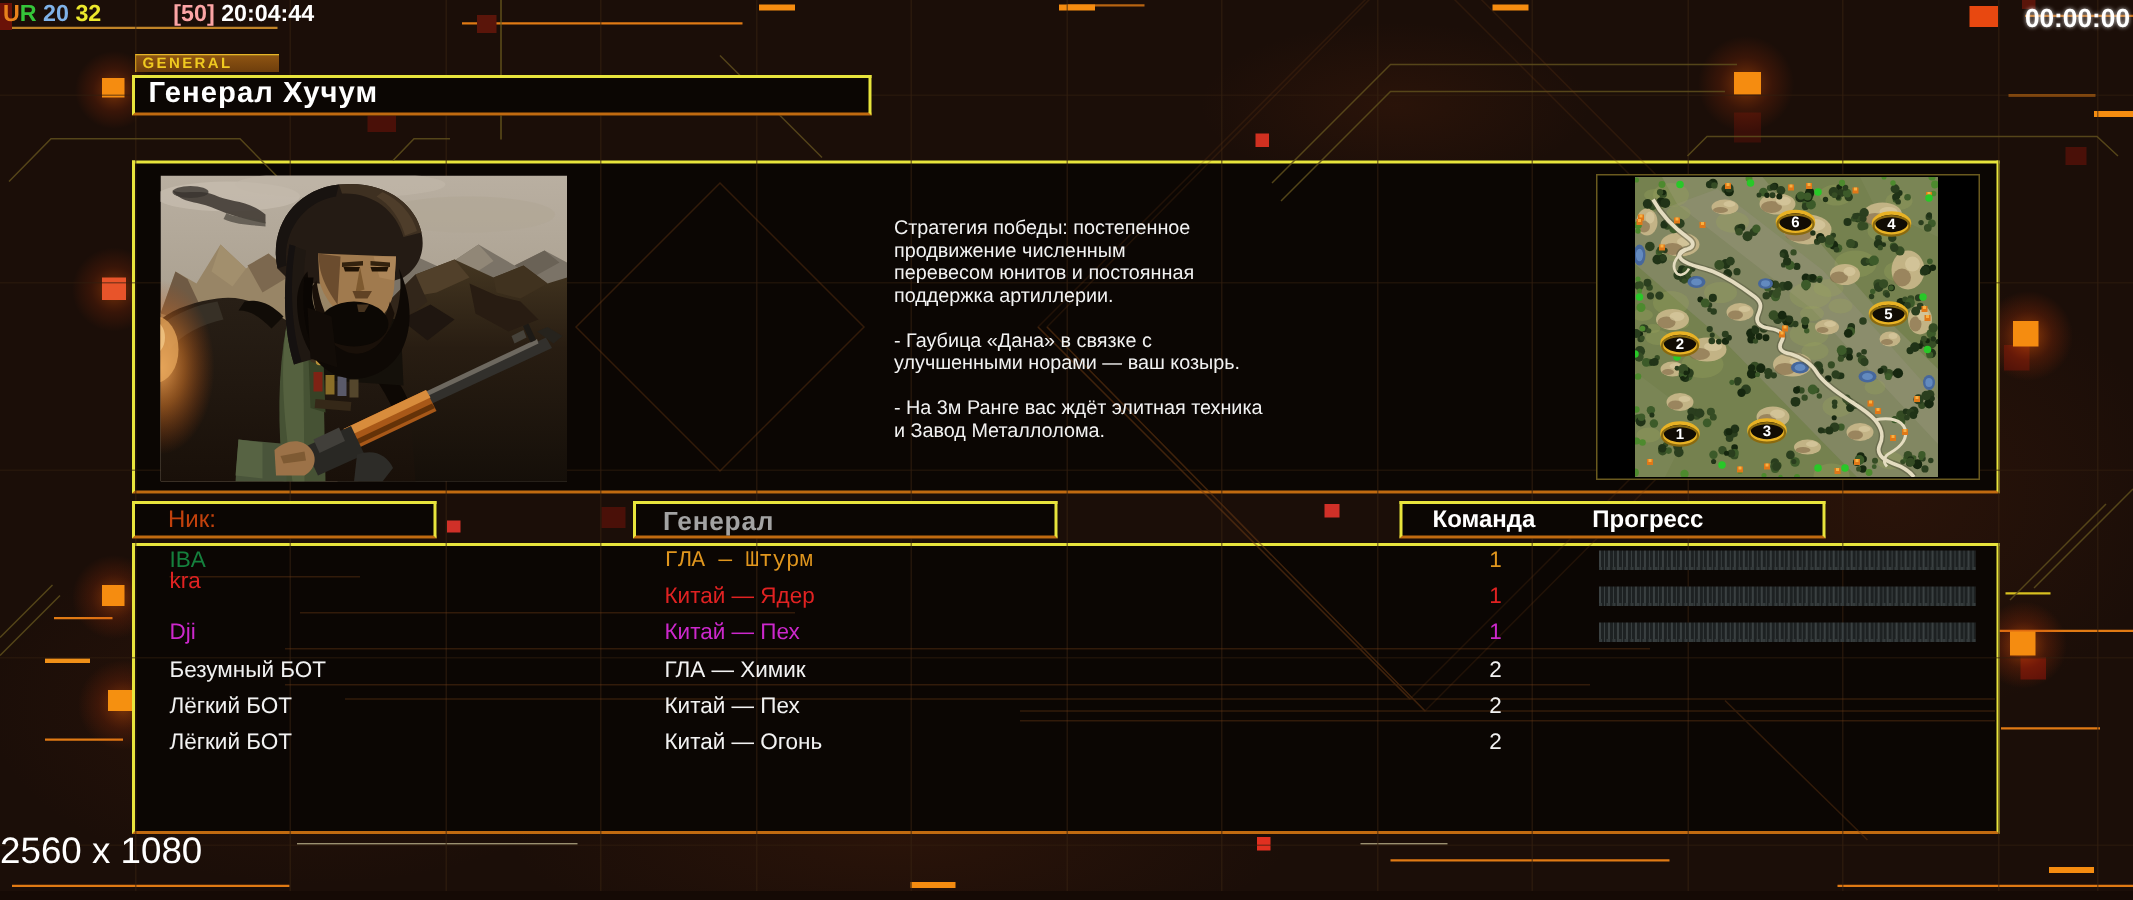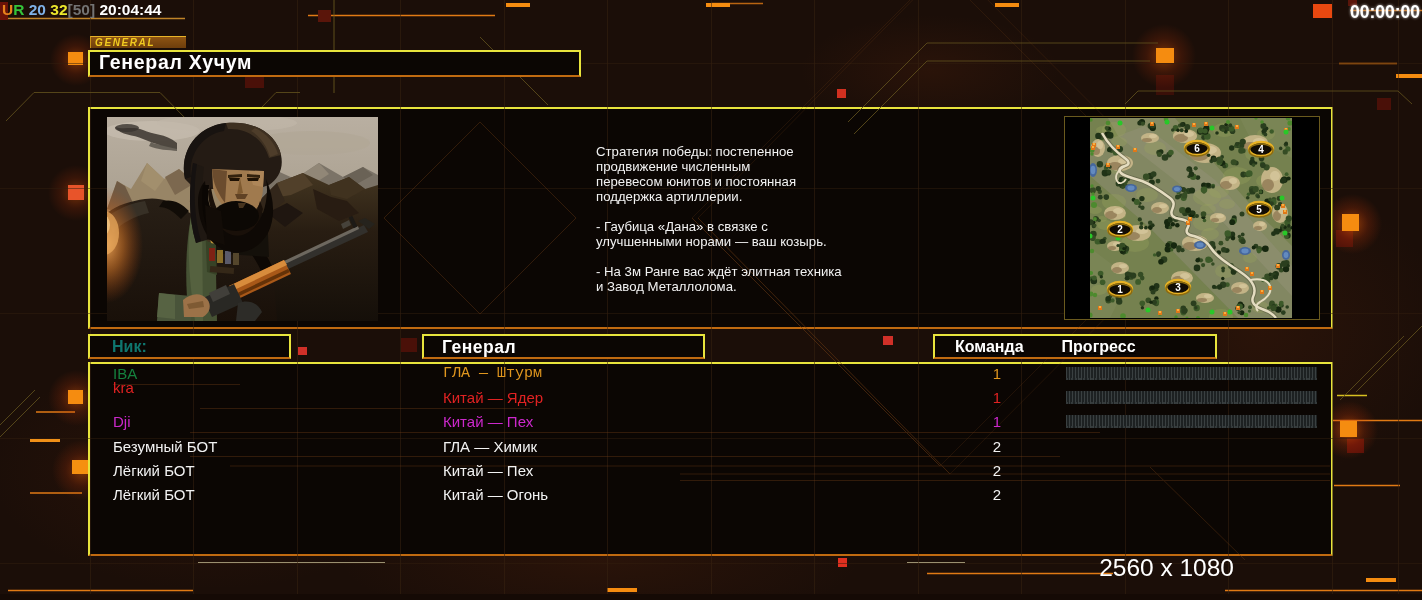--- a/index.html
+++ b/index.html
@@ -142,26 +142,26 @@
     <path d="M680,480.5 H1330"></path>
     <path d="M1150,467 L1245,560"></path>
     <path d="M692,218 L940,466 M698,218 L950,474"></path>
   </g>
 <rect x="0" y="594" width="1422" height="6" fill="#150a05"></rect>
 </svg>
 
 <div class="abs z3" style="left:2px;top:1px;font-size:15.5px;font-weight:bold;">
 <span style="color:#e8821c;">U</span><span style="color:#35c53a;">R</span>
 <span style="color:#7fb2e8;">20</span>
-<span style="color:#ece82c;">32</span><span style="color:#737373;">[50]</span>
+<span style="color:#ece82c;">32</span><span style="color:#fca5a5;margin-left:48px;">[50]</span>
 <span style="color:#ffffff;">20:04:44</span>
 </div>
 <div class="abs z3" style="right:2px;top:2px;font-size:17.5px;font-weight:bold;color:#fff;text-shadow:0 0 3px rgba(255,255,255,0.8);">00:00:00</div>
 
-<div class="abs z3" style="left:90px;top:36px;width:91px;height:11px;background:linear-gradient(#8e5412,#6e3e0c);border-top:1px solid #e8b428;border-left:1px solid #c89018;color:#f0ca20;font-size:10px;font-weight:bold;letter-spacing:1.6px;line-height:11px;padding-left:4px;font-style:italic;">GENERAL</div>
+<div class="abs z3" style="left:90px;top:36px;width:91px;height:11px;background:linear-gradient(#8e5412,#6e3e0c);border-top:1px solid #e8b428;border-left:1px solid #c89018;color:#f0ca20;font-size:10px;font-weight:bold;letter-spacing:1.6px;line-height:11px;padding-left:4px;">GENERAL</div>
 
 <div class="hdrbox" style="left:88px;top:50px;width:493px;height:27px;">
   <div style="color:#fff;font-weight:bold;font-size:19.5px;letter-spacing:0.7px;padding:0 0 0 9px;margin-top:-1px;">Генерал Хучум</div>
 </div>
 
 <div class="abs z3" id="portrait" style="left:107px;top:117px;width:271px;height:204px;"><svg width="271" height="204" viewBox="0 0 271 204">
 <defs>
 <linearGradient id="sky" x1="0" y1="0" x2="0" y2="1">
  <stop offset="0" stop-color="#b9afa1"></stop>
           <stop offset="0.55" stop-color="#a69c8b"></stop>
@@ -893,24 +893,24 @@
       <text x="169" y="94.5" text-anchor="middle" font-family="Liberation Sans" font-size="10" font-weight="bold" fill="#ffffff">5</text>
       <ellipse cx="30" cy="171" rx="12" ry="7" fill="#110c04" stroke="#e8b224" stroke-width="2.4"></ellipse>
       <ellipse cx="30" cy="172.5" rx="12" ry="6.5" fill="none" stroke="#8a6a10" stroke-width="1.5"></ellipse>
       <text x="30" y="174.5" text-anchor="middle" font-family="Liberation Sans" font-size="10" font-weight="bold" fill="#ffffff">1</text>
       <ellipse cx="88" cy="169" rx="12" ry="7" fill="#110c04" stroke="#e8b224" stroke-width="2.4"></ellipse>
       <ellipse cx="88" cy="170.5" rx="12" ry="6.5" fill="none" stroke="#8a6a10" stroke-width="1.5"></ellipse>
       <text x="88" y="172.5" text-anchor="middle" font-family="Liberation Sans" font-size="10" font-weight="bold" fill="#ffffff">3</text>
     </svg></div>
 
 <div class="hdrbox" style="left:88px;top:334px;width:203px;height:25px;">
-    <div style="color:#0f766e;font-weight:bold;font-size:16px;padding:2px 0 0 22px;">Ник:</div>
+    <div style="color:#c2410c;font-weight:normal;font-size:16px;padding:2px 0 0 22px;">Ник:</div>
   </div>
 <div class="hdrbox" style="left:422px;top:334px;width:283px;height:25px;">
-    <div style="color:#ffffff;font-weight:bold;font-size:17.5px;letter-spacing:0.5px;padding:1px 0 0 18px;">Генерал</div>
+    <div style="color:#a3a3a3;font-weight:bold;font-size:17.5px;letter-spacing:0.5px;padding:1px 0 0 18px;">Генерал</div>
   </div>
 <div class="hdrbox" style="left:933px;top:334px;width:284px;height:25px;text-decoration:underline;">
     <div style="color:#fff;font-weight:bold;font-size:16px;padding:2px 0 0 20px;">Команда<span style="display:inline-block;width:38px;"></span>Прогресс</div>
   </div>
 
 <div class="rowtxt" style="left:113px;top:365px;color:#15803d;text-align:right;">IBA</div>
 <div class="rowtxt" style="left:443px;top:365px;color:#e0961e;font-family:Liberation Mono, monospace;">ГЛА — Штурм</div>
 <div class="rowtxt" style="left:985px;top:365px;width:24px;text-align:center;color:#e0961e;">1</div>
 <div class="abs bar" style="left:1066px;top:367px;"></div>
 <div class="rowtxt" style="left:113px;top:379px;color:#e02222;">kra</div>
@@ -924,13 +924,13 @@
 <div class="rowtxt" style="left:113px;top:438px;color:#f2f2f2;">Безумный БОТ</div>
 <div class="rowtxt" style="left:443px;top:438px;color:#f2f2f2;">ГЛА — Химик</div>
 <div class="rowtxt" style="left:985px;top:438px;width:24px;text-align:center;color:#f2f2f2;">2</div>
 <div class="rowtxt" style="left:113px;top:462px;color:#f2f2f2;">Лёгкий БОТ</div>
 <div class="rowtxt" style="left:443px;top:462px;color:#f2f2f2;">Китай — Пех</div>
 <div class="rowtxt" style="left:985px;top:462px;width:24px;text-align:center;color:#f2f2f2;">2</div>
 <div class="rowtxt" style="left:113px;top:486px;color:#f2f2f2;">Лёгкий БОТ</div>
 <div class="rowtxt" style="left:443px;top:486px;color:#f2f2f2;">Китай — Огонь</div>
 <div class="rowtxt" style="left:985px;top:486px;width:24px;text-align:center;color:#f2f2f2;">2</div>
 
-<div class="abs z3" style="left:0;top:554px;width:1194px;text-align:right;font-size:24.5px;color:#fff;padding-left:40px;">2560 x 1080</div>
+<div class="abs z3" style="left:0;top:554px;width:1194px;text-align:left;font-size:24.5px;color:#fff;">2560 x 1080</div>
 
 </body></html>

